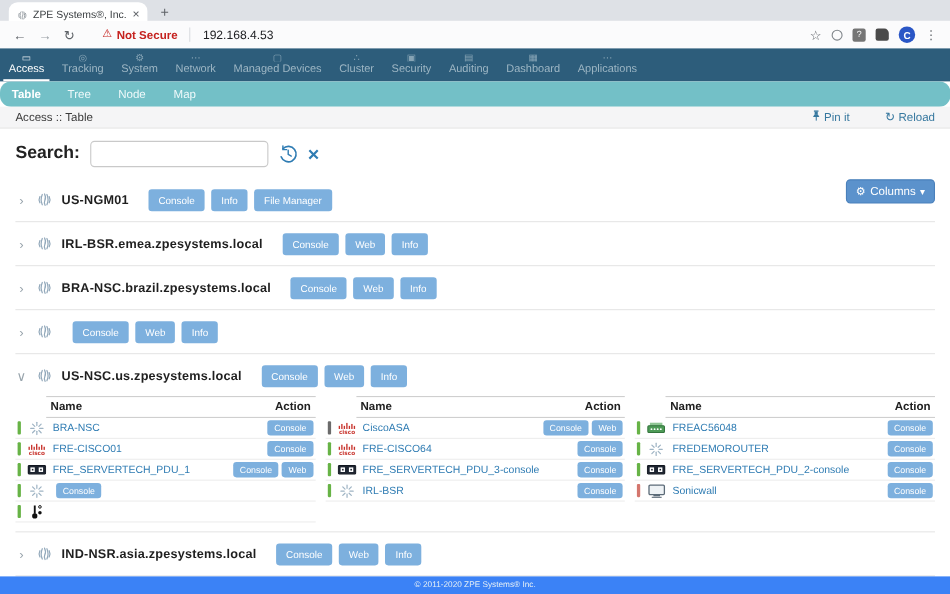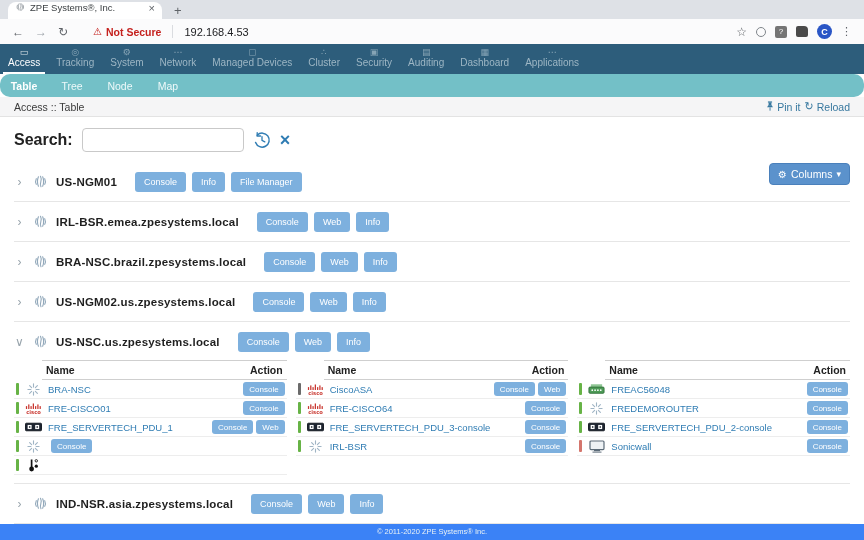--- a/index.html
+++ b/index.html
@@ -2,21 +2,21 @@
 <html><head>
 <meta charset="utf-8">
 <style>
   * { box-sizing: border-box; margin: 0; padding: 0; }
   html,body { width:864px; height:540px; overflow:hidden; }
   body { font-family:"Liberation Sans","DejaVu Sans",sans-serif; background:#fff; }
   .screen { position:relative; width:864px; height:540px; overflow:hidden; background:#fff; }
 
   
   .chrome-tabs { height:19px; background:#dee1e6; display:flex; align-items:flex-end; padding-left:8px; }
-  .tab { width:154px; height:17px; background:#fff; border-radius:8px 8px 0 0; display:flex; align-items:flex-start; gap:5px; padding:0 7px; font-size:9.5px; color:#3c4043; }
+  .tab { width:126px; height:17px; background:#fff; border-radius:8px 8px 0 0; display:flex; align-items:flex-end; gap:5px; padding:0 7px; font-size:9.5px; color:#3c4043; }
   .tab .favicon svg { display:block; }
   .tab-title { flex:1; white-space:nowrap; overflow:hidden; }
   .tab-close { color:#5f6368; font-size:11px; cursor:default; }
   .new-tab { margin-left:12px; margin-bottom:3px; color:#5f6368; font-size:13px; line-height:10px; }
   .chrome-toolbar { height:25px; background:#fbfbfc; display:flex; align-items:center; padding:0 12px; gap:11px; font-size:12px; color:#5f6368; }
   .nav-arrow { font-size:12px; }
   .fwd { color:#9aa0a6; }
   .security-chip { display:flex; align-items:center; gap:4px; color:#c5221f; font-size:10.5px; font-weight:bold; margin-left:14px; }
   .warn-ic { font-size:10px; }
   .url-sep { width:1px; height:13px; background:#dadce0; }
@@ -34,21 +34,21 @@
   .nav-item { position:relative; display:flex; flex-direction:column; align-items:center; gap:1px; padding:0 8px 6px; color:#9db6c4; font-size:10px; cursor:default; }
   .nav-icon { font-size:9px; line-height:7px; height:7px; overflow:hidden; opacity:.8; }
   .nav-item.active { color:#fff; }
   .nav-item.active::after { content:""; position:absolute; left:3px; right:3px; bottom:0; height:2px; background:#fff; }
   .subnav { height:23px; background:#73c0c7; display:flex; align-items:center;border-radius:10px; }
   .subnav-item { width:48px; text-align:center; color:#eef9fa; font-size:10.5px; }
   .subnav-item.active { color:#fff; font-weight:bold; }
 
   
   .breadcrumb-bar { height:20px; background:#f5f5f6; border-bottom:1px solid #e3e3e3; display:flex; align-items:center; padding:0 14px; font-size:10.5px; color:#3a3a3a; }
-  .crumb-actions { margin-left:auto; display:flex; align-items:center; gap:4px; }
+  .crumb-actions { margin-left:auto; display:flex; align-items:center; gap:32px; }
   .crumb-link { display:flex; align-items:center; gap:3px; color:#37789f; font-size:10.5px; }
   .reload-ic { font-size:11px; }
 
   
   .search-bar { height:45px; display:flex; align-items:center; padding:0 14px; gap:9px; background:#fff; }
   .search-label { font-size:16px; font-weight:bold; color:#222; }
   .search-input { width:162px; height:24px; border:1px solid #c9c9c9; border-radius:4px; padding:0 6px; font-size:11px; font-family:inherit; outline:none; }
   .search-ic { display:flex; align-items:center; }
   .clear-ic { color:#2f7cb3; font-size:18px; font-weight:bold; line-height:16px; }
   .legend { margin-left:auto; display:flex; gap:4px; }
@@ -272,21 +272,20 @@
           <span class="chevron">›</span>
           <span class="group-icon">
             <svg width="15" height="15" viewBox="0 0 16 16" fill="none" stroke="#93a9bb" stroke-width="1.2" stroke-linecap="round">
               <path d="M3.5 5c-1 2-1 4 0 6"></path>
               <path d="M5.8 3c-1.4 3.2-1.4 6.8 0 10"></path>
               <path d="M8 2.5c1 2 1.5 4 .2 6.5-.8 1.6-.4 3 .3 4.5"></path>
               <path d="M10.3 3c1.4 3.2 1.4 6.8 0 10"></path>
               <path d="M12.5 5c1 2 1 4 0 6"></path>
             </svg>
           </span>
-          <span class="group-name">US-NGM02.us.zpesystems.local</span>
           <span class="group-btns">
             <button class="group-btn">Console</button>
             <button class="group-btn">Web</button>
             <button class="group-btn">Info</button>
           </span>
         </div>
       </section>
       <section class="group-block">
         <div class="group-row">
           <span class="chevron">∨</span>

